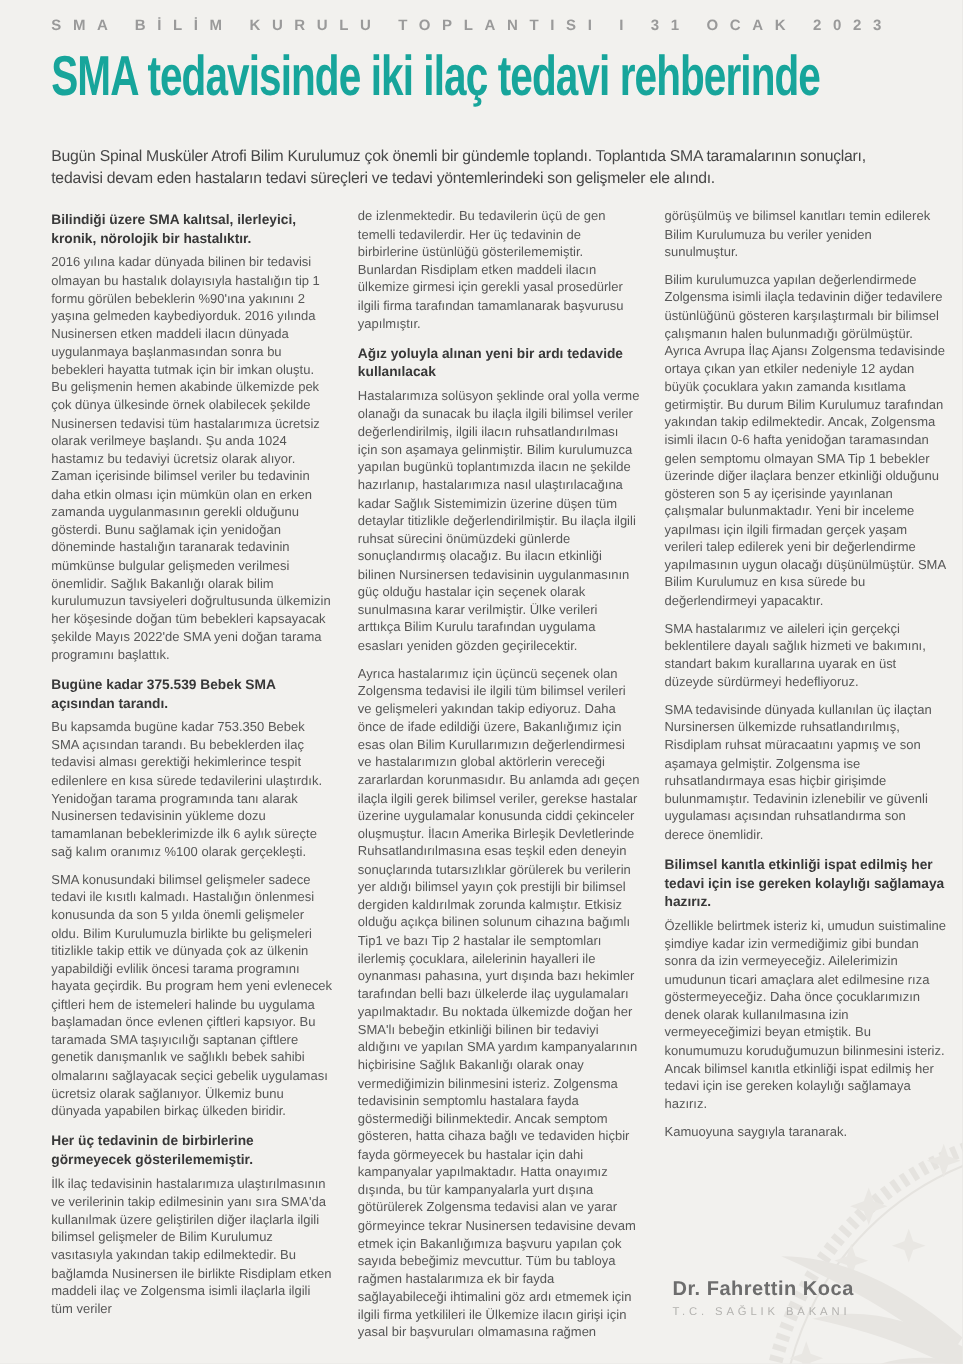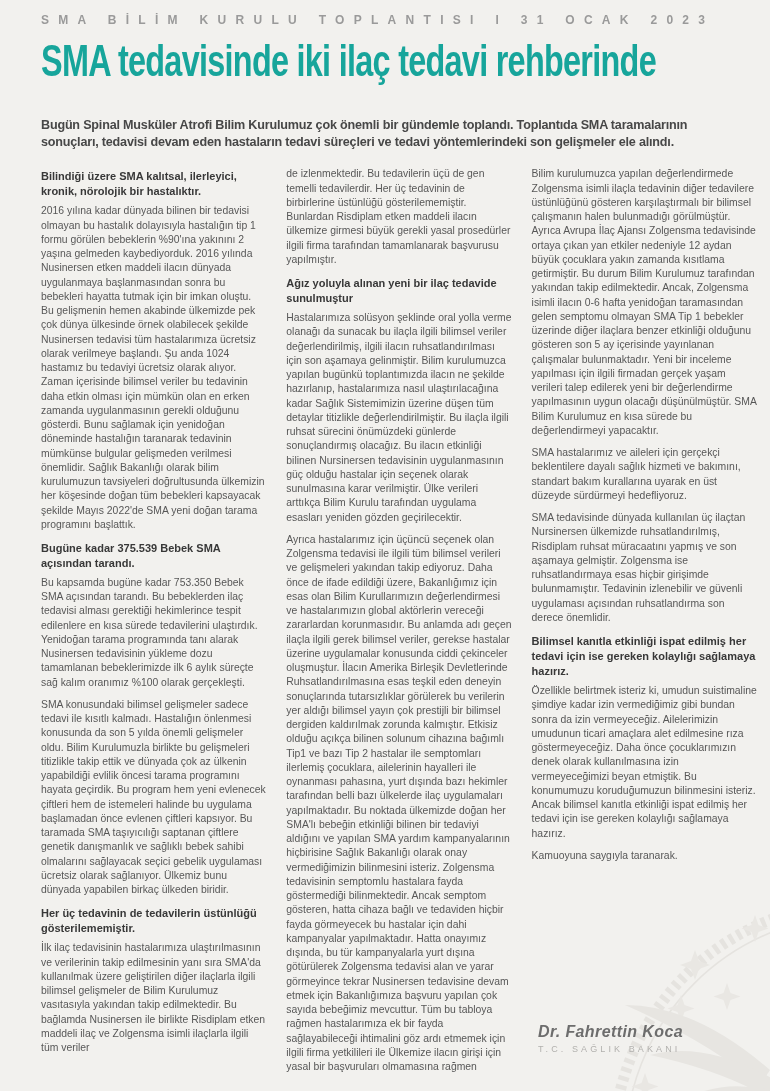--- a/index.html
+++ b/index.html
@@ -14,38 +14,38 @@
     margin-top:13px;font-size:12px;font-weight:bold;color:#9a9a9a;
     letter-spacing:9.3px;white-space:nowrap;
   }
   .title{
     margin-top:8px;height:52px;
     font-size:45px;font-weight:bold;color:#17a59b;
     letter-spacing:-1px;white-space:nowrap;
     transform:scaleX(0.72);transform-origin:left center;
   }
   .intro{
-    margin-top:25px;font-size:12.6px;font-weight:bold;color:#474747;
+    margin-top:25px;font-size:12.6px;font-weight:normal;color:#474747;
     line-height:1.36;letter-spacing:-0.2px;
   }
   
   .columns{display:flex;gap:20px;margin-top:16px;position:relative;z-index:2;}
   .col{width:225.3px;flex:0 0 auto;}
   .blk-h{
     font-size:11px;font-weight:bold;color:#383838;line-height:1.36;
     margin:9px 0 5px 0;
   }
   .col .blk-h:first-child{margin-top:2px;}
   .blk-p{
     font-size:10.4px;color:#575757;line-height:1.37;
     margin:0 0 8px 0;
   }
   
   .signature{position:absolute;left:538px;top:1023px;z-index:3;}
-  .sig-name{font-size:16px;font-weight:bold;color:#6d6d6d;letter-spacing:0.4px;font-style:italic;}
+  .sig-name{font-size:16px;font-weight:bold;color:#6d6d6d;letter-spacing:0.4px;}
   .sig-title{margin-top:3px;font-size:9px;color:#b2b1ae;letter-spacing:3.1px;white-space:nowrap;}
   
   .watermark{position:absolute;left:555px;top:855px;width:420px;height:420px;z-index:1;pointer-events:none;}
 </style>
 </head>
 <body>
 
 <div class="page">
 
   <svg class="watermark" viewBox="0 0 420 420" xmlns="http://www.w3.org/2000/svg" aria-hidden="true">
@@ -79,32 +79,33 @@
   <p class="intro">Bugün Spinal Musküler Atrofi Bilim Kurulumuz çok önemli bir gündemle toplandı. Toplantıda SMA taramalarının sonuçları, tedavisi devam eden hastaların tedavi süreçleri ve tedavi yöntemlerindeki son gelişmeler ele alındı.</p>
 
   <div class="columns">
 
     <div class="col">
       <div class="blk-h">Bilindiği üzere SMA kalıtsal, ilerleyici, kronik, nörolojik bir hastalıktır.</div>
       <p class="blk-p">2016 yılına kadar dünyada bilinen bir tedavisi olmayan bu hastalık dolayısıyla hastalığın tip 1 formu görülen bebeklerin %90'ına yakınını 2 yaşına gelmeden kaybediyorduk. 2016 yılında Nusinersen etken maddeli ilacın dünyada uygulanmaya başlanmasından sonra bu bebekleri hayatta tutmak için bir imkan oluştu.  Bu gelişmenin hemen akabinde ülkemizde pek çok dünya ülkesinde örnek olabilecek şekilde Nusinersen tedavisi tüm hastalarımıza ücretsiz olarak verilmeye başlandı. Şu anda 1024 hastamız bu tedaviyi ücretsiz olarak alıyor. Zaman içerisinde bilimsel veriler bu tedavinin daha etkin olması için mümkün olan en erken zamanda uygulanmasının gerekli olduğunu gösterdi. Bunu sağlamak için yenidoğan döneminde hastalığın taranarak tedavinin mümkünse bulgular gelişmeden verilmesi önemlidir. Sağlık Bakanlığı olarak bilim kurulumuzun tavsiyeleri doğrultusunda ülkemizin her köşesinde doğan tüm bebekleri kapsayacak şekilde Mayıs 2022'de SMA yeni doğan tarama programını başlattık.</p>
       <div class="blk-h">Bugüne kadar 375.539 Bebek SMA açısından tarandı.</div>
       <p class="blk-p">Bu kapsamda bugüne kadar 753.350 Bebek SMA açısından tarandı. Bu bebeklerden ilaç tedavisi alması gerektiği hekimlerince tespit edilenlere en kısa sürede tedavilerini ulaştırdık. Yenidoğan tarama programında tanı alarak Nusinersen tedavisinin yükleme dozu tamamlanan bebeklerimizde ilk 6 aylık süreçte sağ kalım oranımız %100 olarak gerçekleşti.</p>
       <p class="blk-p">SMA konusundaki bilimsel gelişmeler sadece tedavi ile kısıtlı kalmadı. Hastalığın önlenmesi konusunda da son 5 yılda önemli gelişmeler oldu. Bilim Kurulumuzla birlikte bu gelişmeleri titizlikle takip ettik ve dünyada çok az ülkenin yapabildiği evlilik öncesi tarama programını hayata geçirdik. Bu program hem yeni evlenecek çiftleri hem de istemeleri halinde bu uygulama başlamadan önce evlenen çiftleri kapsıyor. Bu taramada SMA taşıyıcılığı saptanan çiftlere genetik danışmanlık ve sağlıklı bebek sahibi olmalarını sağlayacak seçici gebelik uygulaması ücretsiz olarak sağlanıyor. Ülkemiz bunu dünyada yapabilen birkaç ülkeden biridir.</p>
-      <div class="blk-h">Her üç tedavinin de tedavilerin üstünlüğü gösterilememiştir.</div>
+      <div class="blk-h">Her üç tedavinin de birbirlerine görmeyecek gösterilememiştir.</div>
       <p class="blk-p">İlk ilaç tedavisinin hastalarımıza ulaştırılmasının ve verilerinin takip edilmesinin yanı sıra SMA'da kullanılmak üzere geliştirilen diğer ilaçlarla ilgili bilimsel gelişmeler de Bilim Kurulumuz vasıtasıyla yakından takip edilmektedir. Bu bağlamda Nusinersen ile birlikte Risdiplam etken maddeli ilaç ve Zolgensma isimli ilaçlarla ilgili tüm veriler</p>
     </div>
 
     <div class="col">
-      <p class="blk-p">de izlenmektedir. Bu tedavilerin üçü de gen temelli tedavilerdir. Her üç tedavinin de birbirlerine üstünlüğü gösterilememiştir. Bunlardan Risdiplam etken maddeli ilacın ülkemize girmesi büyük gerekli yasal prosedürler ilgili firma tarafından tamamlanarak başvurusu yapılmıştır.</p>
-      <div class="blk-h">Ağız yoluyla alınan yeni bir ilaç tedavide sunulmuştur</div>
+      <p class="blk-p">de izlenmektedir. Bu tedavilerin üçü de gen temelli tedavilerdir. Her üç tedavinin de birbirlerine üstünlüğü gösterilememiştir. Bunlardan Risdiplam etken maddeli ilacın ülkemize girmesi için gerekli yasal prosedürler ilgili firma tarafından tamamlanarak başvurusu yapılmıştır.</p>
+      <div class="blk-h">Ağız yoluyla alınan yeni bir ardı tedavide kullanılacak</div>
       <p class="blk-p">Hastalarımıza solüsyon şeklinde oral yolla verme olanağı da sunacak bu ilaçla ilgili bilimsel veriler değerlendirilmiş, ilgili ilacın ruhsatlandırılması için son aşamaya gelinmiştir. Bilim kurulumuzca yapılan bugünkü toplantımızda ilacın ne şekilde hazırlanıp, hastalarımıza nasıl ulaştırılacağına kadar Sağlık Sistemimizin üzerine düşen tüm detaylar titizlikle değerlendirilmiştir.  Bu ilaçla ilgili ruhsat sürecini önümüzdeki günlerde sonuçlandırmış olacağız. Bu ilacın etkinliği bilinen Nursinersen tedavisinin uygulanmasının güç olduğu hastalar için seçenek olarak sunulmasına karar verilmiştir. Ülke verileri arttıkça Bilim Kurulu tarafından uygulama esasları yeniden gözden geçirilecektir.</p>
       <p class="blk-p">Ayrıca hastalarımız için üçüncü seçenek olan Zolgensma tedavisi ile ilgili tüm bilimsel verileri ve gelişmeleri yakından takip ediyoruz. Daha önce de ifade edildiği üzere, Bakanlığımız için esas olan Bilim Kurullarımızın değerlendirmesi ve hastalarımızın global aktörlerin vereceği zararlardan korunmasıdır. Bu anlamda adı geçen ilaçla ilgili gerek bilimsel veriler, gerekse hastalar üzerine uygulamalar konusunda ciddi çekinceler oluşmuştur. İlacın Amerika Birleşik Devletlerinde Ruhsatlandırılmasına esas teşkil eden deneyin sonuçlarında tutarsızlıklar görülerek bu verilerin yer aldığı bilimsel yayın çok prestijli bir bilimsel dergiden kaldırılmak zorunda kalmıştır. Etkisiz olduğu açıkça bilinen solunum cihazına bağımlı Tip1 ve bazı Tip 2 hastalar ile semptomları ilerlemiş çocuklara, ailelerinin hayalleri ile oynanması pahasına, yurt dışında bazı hekimler tarafından belli bazı ülkelerde ilaç uygulamaları yapılmaktadır. Bu noktada ülkemizde doğan her SMA'lı bebeğin etkinliği bilinen bir tedaviyi aldığını ve yapılan SMA yardım kampanyalarının hiçbirisine Sağlık Bakanlığı olarak onay vermediğimizin bilinmesini isteriz. Zolgensma tedavisinin semptomlu hastalara fayda göstermediği bilinmektedir. Ancak semptom gösteren, hatta cihaza bağlı ve tedaviden hiçbir fayda görmeyecek bu hastalar için dahi kampanyalar yapılmaktadır. Hatta onayımız dışında, bu tür kampanyalarla yurt dışına götürülerek Zolgensma tedavisi alan ve yarar görmeyince tekrar Nusinersen tedavisine devam etmek için Bakanlığımıza başvuru yapılan çok sayıda bebeğimiz mevcuttur.  Tüm bu tabloya rağmen hastalarımıza ek bir fayda sağlayabileceği ihtimalini göz ardı etmemek için ilgili firma yetkilileri ile Ülkemize ilacın girişi için yasal bir başvuruları olmamasına rağmen</p>
     </div>
 
     <div class="col">
+      <p class="blk-p">görüşülmüş ve bilimsel kanıtları temin edilerek Bilim Kurulumuza bu veriler yeniden sunulmuştur.</p>
       <p class="blk-p">Bilim kurulumuzca yapılan değerlendirmede Zolgensma isimli ilaçla tedavinin diğer tedavilere üstünlüğünü gösteren karşılaştırmalı bir bilimsel çalışmanın halen bulunmadığı görülmüştür. Ayrıca Avrupa İlaç Ajansı Zolgensma tedavisinde ortaya çıkan yan etkiler nedeniyle 12 aydan büyük çocuklara yakın zamanda kısıtlama getirmiştir. Bu durum Bilim Kurulumuz tarafından yakından takip edilmektedir. Ancak, Zolgensma isimli ilacın 0-6 hafta yenidoğan taramasından gelen semptomu olmayan SMA Tip 1 bebekler üzerinde diğer ilaçlara benzer etkinliği olduğunu gösteren son 5 ay içerisinde yayınlanan çalışmalar bulunmaktadır. Yeni bir inceleme yapılması için ilgili firmadan gerçek yaşam verileri talep edilerek yeni bir değerlendirme yapılmasının uygun olacağı düşünülmüştür. SMA Bilim Kurulumuz en kısa sürede bu değerlendirmeyi yapacaktır.</p>
       <p class="blk-p">SMA hastalarımız ve aileleri için gerçekçi beklentilere dayalı sağlık hizmeti ve bakımını, standart bakım kurallarına uyarak en üst düzeyde sürdürmeyi hedefliyoruz.</p>
       <p class="blk-p">SMA tedavisinde dünyada kullanılan üç ilaçtan Nursinersen ülkemizde ruhsatlandırılmış, Risdiplam ruhsat müracaatını yapmış ve son aşamaya gelmiştir. Zolgensma ise ruhsatlandırmaya esas hiçbir girişimde bulunmamıştır. Tedavinin izlenebilir ve güvenli uygulaması açısından ruhsatlandırma son derece önemlidir.</p>
       <div class="blk-h">Bilimsel kanıtla etkinliği ispat edilmiş her tedavi için ise gereken kolaylığı sağlamaya hazırız.</div>
       <p class="blk-p">Özellikle belirtmek isteriz ki, umudun suistimaline şimdiye kadar izin vermediğimiz gibi bundan sonra da izin vermeyeceğiz. Ailelerimizin umudunun ticari amaçlara alet edilmesine rıza göstermeyeceğiz. Daha önce çocuklarımızın denek olarak kullanılmasına izin vermeyeceğimizi beyan etmiştik. Bu konumumuzu koruduğumuzun bilinmesini isteriz. Ancak bilimsel kanıtla etkinliği ispat edilmiş her tedavi için ise gereken kolaylığı sağlamaya hazırız.</p>
       <p class="blk-p">Kamuoyuna saygıyla taranarak.</p>
     </div>
 
   </div>
 

